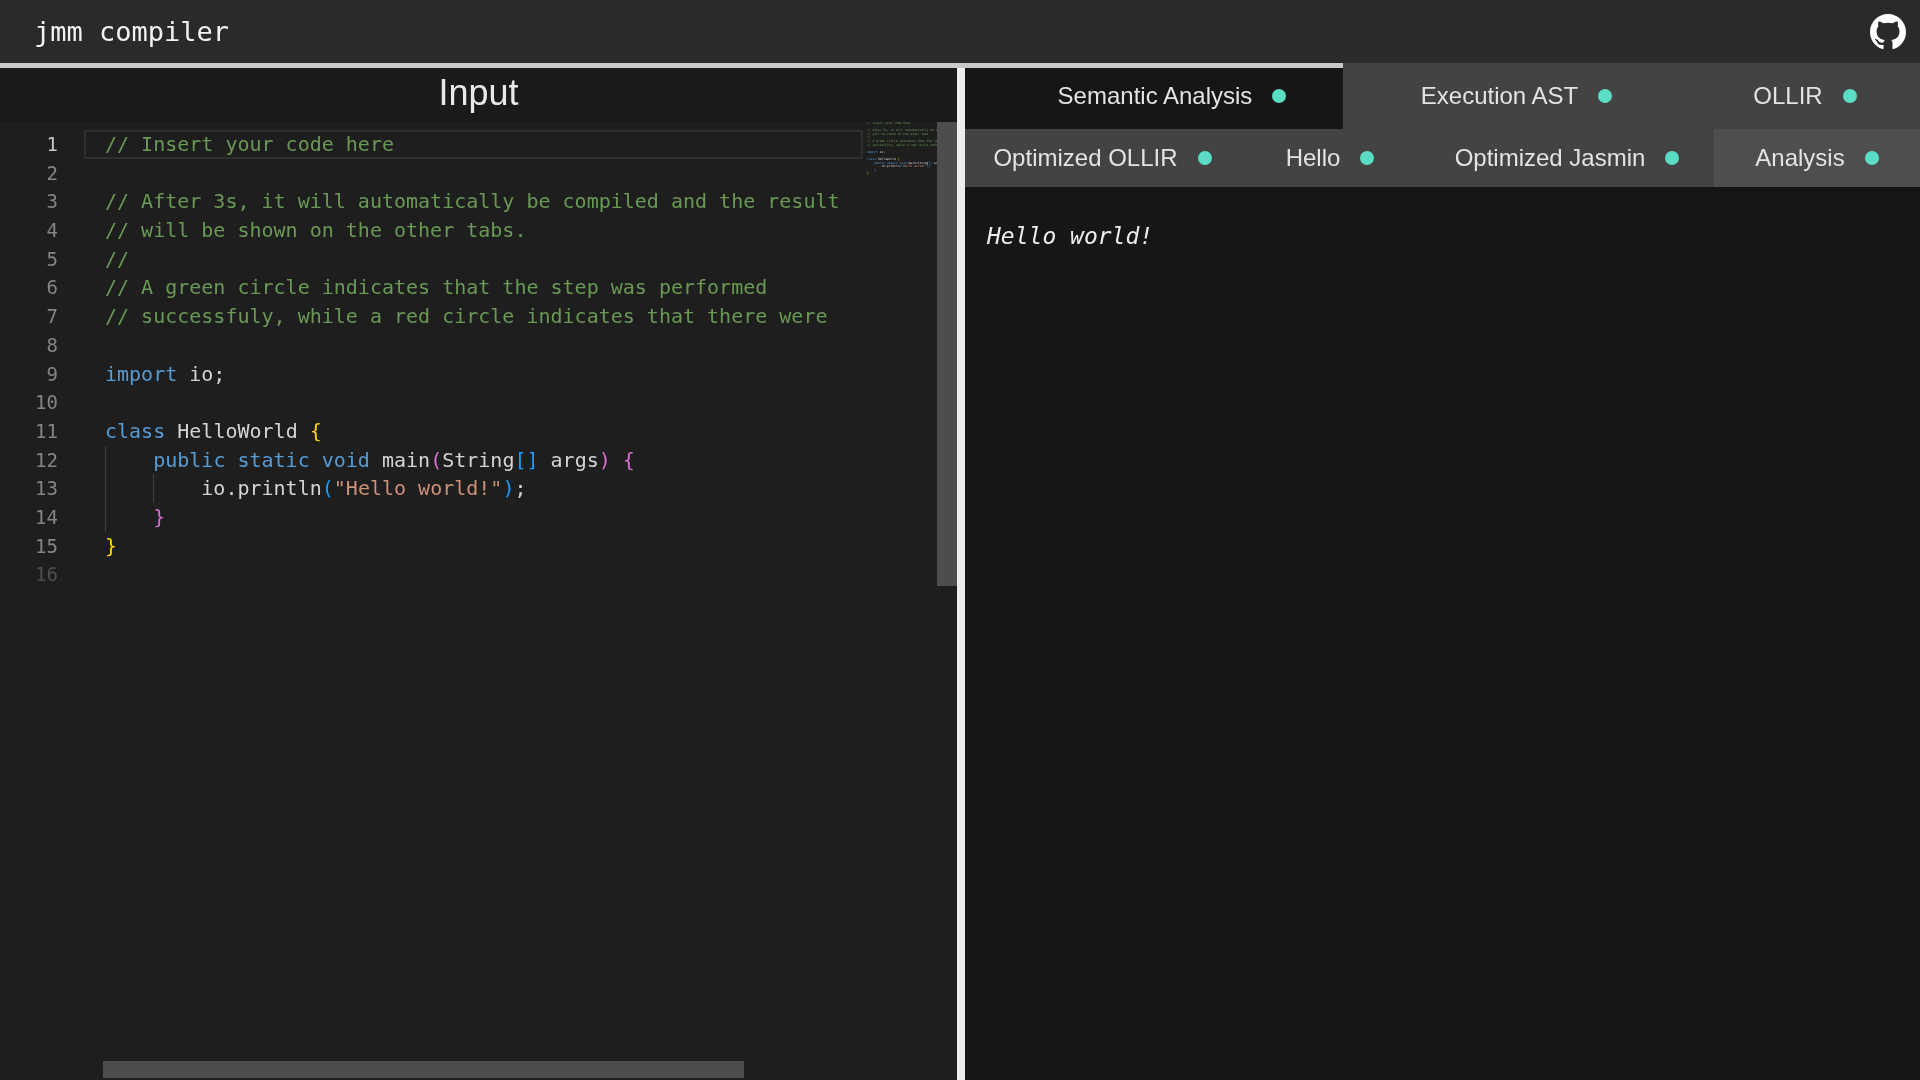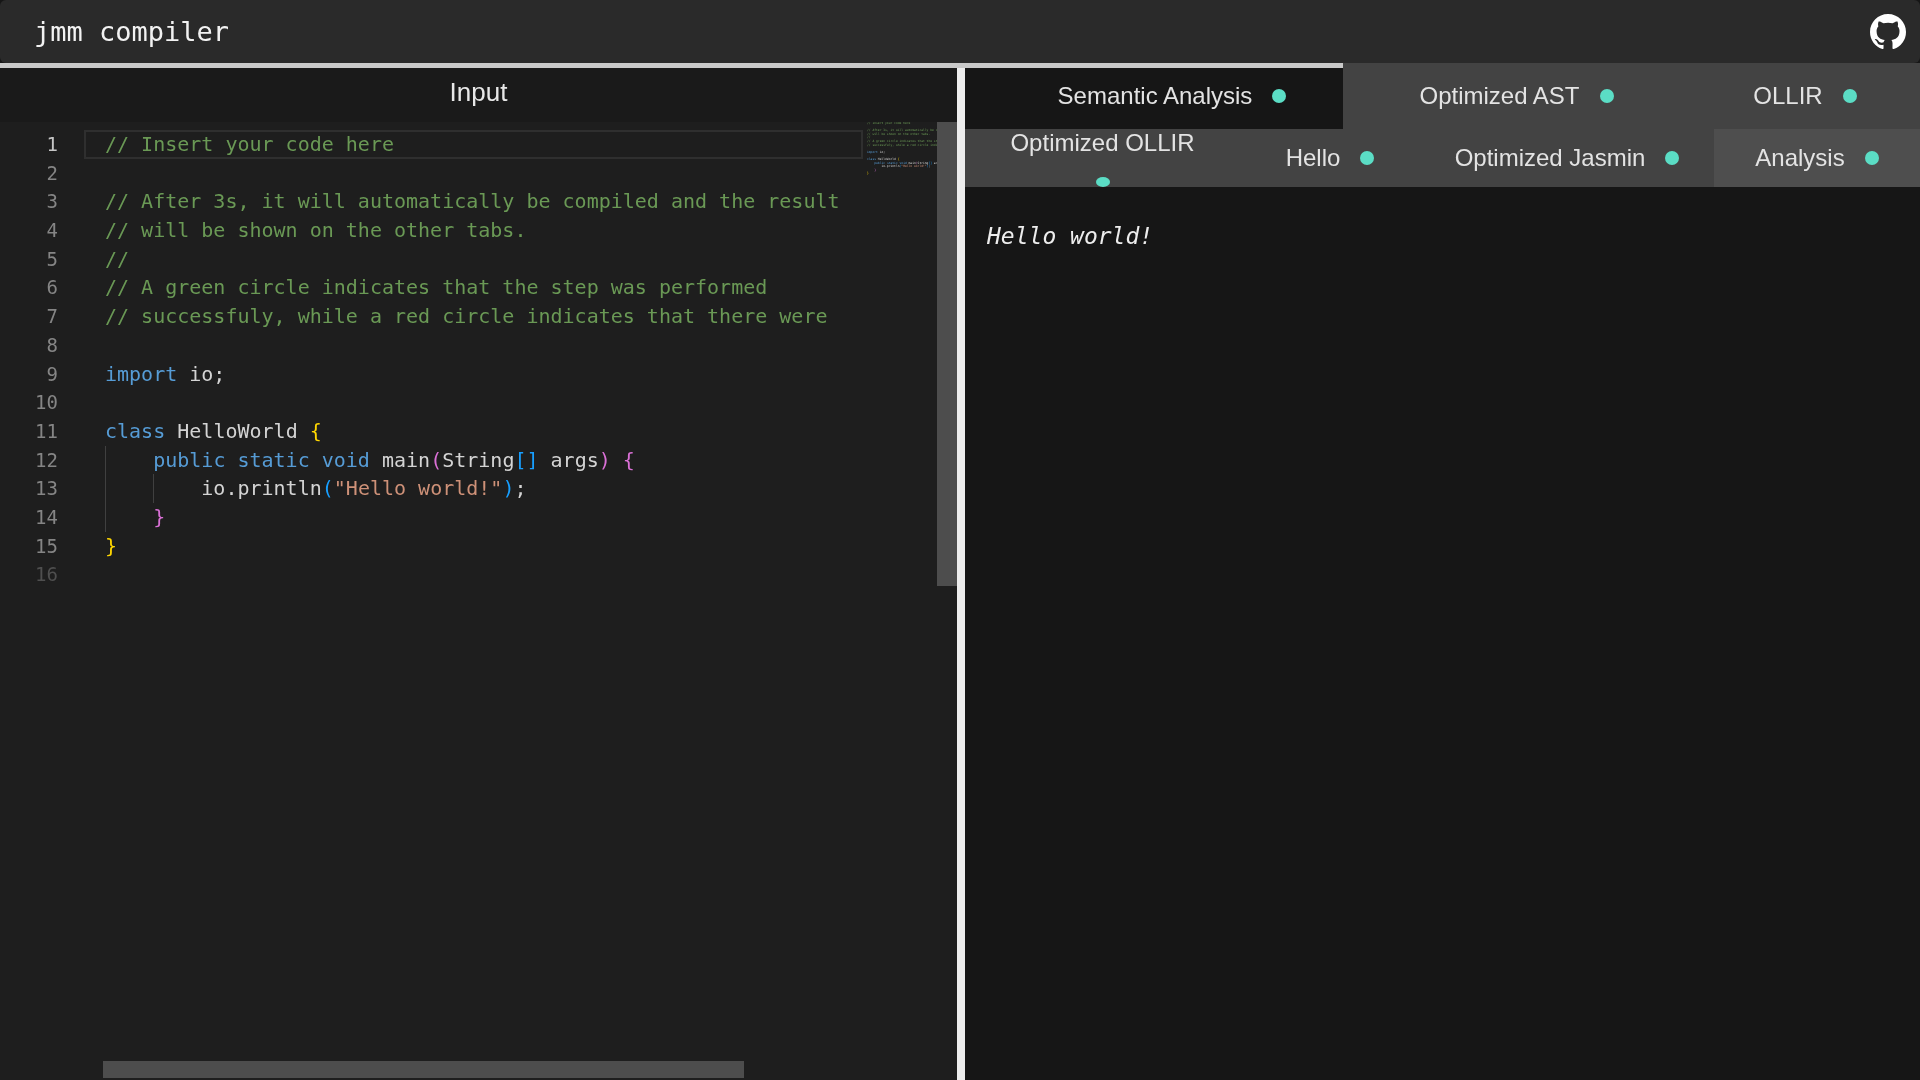--- a/index.html
+++ b/index.html
@@ -1,34 +1,34 @@
 <!DOCTYPE html>
 <html><head>
 <meta charset="utf-8">
 <style>
   * { margin:0; padding:0; box-sizing:border-box; }
   html,body { width:1920px; height:1080px; overflow:hidden; background:#161616;
               font-family:"Liberation Sans", sans-serif; }
 
   
-  .appbar { position:absolute; left:0; top:0; width:1920px; height:63px; background:#2a2a2a;border-radius:6px; }
+  .appbar { position:absolute; left:0; top:0; width:1920px; height:63px; background:#2a2a2a; }
   .appbar__title { position:absolute; left:34px; top:0; height:63px; display:flex; align-items:center;
                    font-family:"DejaVu Sans Mono", monospace; font-size:27px; color:#f2f2f2; }
   .appbar__gh { position:absolute; right:14px; top:14px; width:36px; height:36px; cursor:pointer; }
   .appbar__gh svg { width:36px; height:36px; fill:#ffffff; }
 
   
   .topstrip { position:absolute; left:0; top:63px; width:1343px; height:5px; background:#c9c9c9; z-index:6; }
   .divider  { position:absolute; left:957px; top:63px; width:8px; height:1017px; background:#ededed; z-index:5; }
 
   
   .left-panel { position:absolute; left:0; top:63px; width:957px; height:1017px; background:#1e1e1e; }
   .input-header { position:absolute; left:0; top:0; width:957px; height:59px; background:#1a1a1a;
                   display:flex; align-items:center; justify-content:center;
-                  font-size:26px; color:#e8e8e8; }
+                  font-size:36px; color:#e8e8e8; }
   .editor { position:absolute; left:0; top:59px; width:957px; height:958px; background:#1e1e1e; overflow:hidden; }
   .code-lines { position:absolute; left:0; top:8px; width:865px; }
   .code-line { display:flex; height:28.7px; line-height:28.7px; white-space:pre;
                font-family:"DejaVu Sans Mono", monospace; font-size:20px; }
   .gutter { width:64px; flex:0 0 64px; text-align:right; padding-right:6px;
             color:#858585; font-size:19px; }
   .gutter--active { color:#c6c6c6; }
   .gutter--dim { color:#4f4f4f; }
   .code-text { margin-left:41px; white-space:pre; }
 
@@ -50,21 +50,21 @@
   .tabs-row { position:absolute; left:0; width:955px; display:flex; }
   .tabs-row--1 { top:0; height:66px; }
   .tabs-row--2 { top:66px; height:58px; }
   .tab { height:100%; display:flex; align-items:center; justify-content:center; gap:20px;
          background:#434343; color:#e3e3e3; font-size:24px; cursor:pointer; }
   .tab--dark { background:#161616;padding-left:36px; }
   .tab--selected { background:#4e4e4e; }
   .tabs-row--1 .tab:nth-child(1){ width:378px; }
   .tabs-row--1 .tab:nth-child(2){ width:347px; }
   .tabs-row--1 .tab:nth-child(3){ width:230px; }
-  .tabs-row--2 .tab:nth-child(1){ width:275px;flex-direction:column; }
+  .tabs-row--2 .tab:nth-child(1){ width:275px; }
   .tabs-row--2 .tab:nth-child(2){ width:180px; }
   .tabs-row--2 .tab:nth-child(3){ width:294px;text-align:center; }
   .tabs-row--2 .tab:nth-child(4){ width:206px; }
   .tab__dot { width:14px; height:14px; border-radius:50%; display:inline-block; }
 
   .output-area { position:absolute; left:0; top:124px; width:955px; height:893px; background:#161616;
                  padding:36px 0 0 22px; }
   .output-text { font-family:"DejaVu Sans Mono", monospace; font-size:23px; color:#ededed; white-space:pre;font-style:italic; }
 </style>
 </head>
@@ -129,21 +129,21 @@
   </div>
 </div>
 
 <div class="right-panel">
   <div class="tabs-row tabs-row--1">
       <div class="tab tab--dark">
         <span>Semantic Analysis</span>
         <span class="tab__dot" style="background: rgb(91, 221, 197);"></span>
       </div>
       <div class="tab">
-        <span>Optimized AST</span>
+        <span>Execution AST</span>
         <span class="tab__dot" style="background: rgb(91, 221, 197);"></span>
       </div>
       <div class="tab">
         <span>OLLIR</span>
         <span class="tab__dot" style="background: rgb(91, 221, 197);"></span>
       </div>
     </div>
   <div class="tabs-row tabs-row--2">
       <div class="tab">
         <span>Optimized OLLIR</span>

